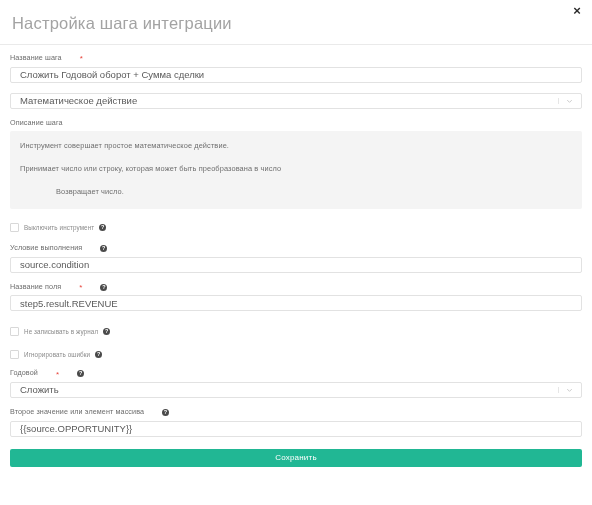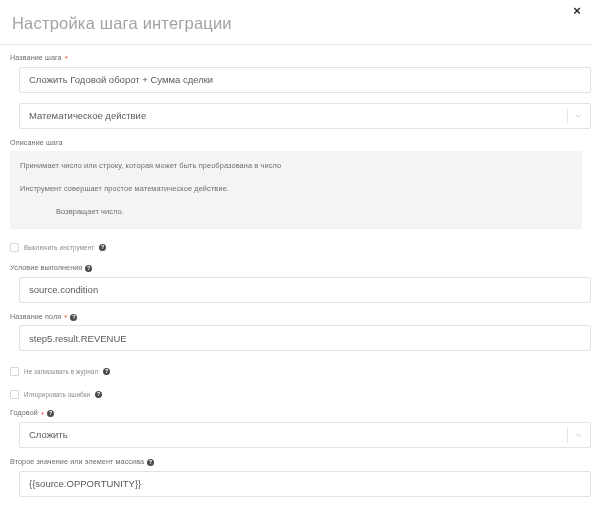--- a/index.html
+++ b/index.html
@@ -52,21 +52,21 @@
   .field {
     margin-bottom: 0;
   }
   .label {
     font-size: 7.2px;
     color: #6b6b6b;
     line-height: 1.2;
     margin-bottom: 4px;
     display: flex;
     align-items: center;
-    gap: 3px;
+    gap: 18px;
     letter-spacing: 0.1px;
   }
   .req {
     color: #e8453c;
     font-size: 8px;
     line-height: 1;
     position: relative;
     top: 1px;
   }
   .help-icon {
@@ -78,33 +78,32 @@
     color: #ffffff;
     font-size: 5.5px;
     line-height: 7px;
     text-align: center;
     font-weight: bold;
     cursor: pointer;
     flex: none;
   }
   .input {
     width: 100%;
-    height: 26px;
+    height: 16px;
     box-sizing: border-box;
     border: 1px solid #e2e2e2;
     border-radius: 2px;
     background: #ffffff;
     font-family: inherit;
     font-size: 9.5px;
     color: #5a5a5a;
     padding: 0 9px;
     outline: none;
     display: flex;
     align-items: center;
-    margin-left: 9px;
   }
   .select {
     position: relative;
     padding-right: 46px;
   }
   .select .divider {
     position: absolute;
     right: 22px;
     top: 4px;
     bottom: 4px;
@@ -211,22 +210,22 @@
       </div>
     </div>
 
     <div class="sp-10"></div>
 
     <div class="field">
       <div class="label">
         <span>Описание шага</span>
       </div>
       <div class="desc-panel">
+        <div class="desc-line">Инструмент совершает простое математическое действие.</div>
         <div class="desc-line">Принимает число или строку, которая может быть преобразована в число</div>
-        <div class="desc-line">Инструмент совершает простое математическое действие.</div>
         <div class="desc-line">Возвращает число.</div>
       </div>
     </div>
 
     <div class="sp-14"></div>
 
     <div class="check-row">
       <span class="checkbox"></span>
       <span class="check-label">Выключить инструмент</span>
       <span class="help-icon">?</span>

